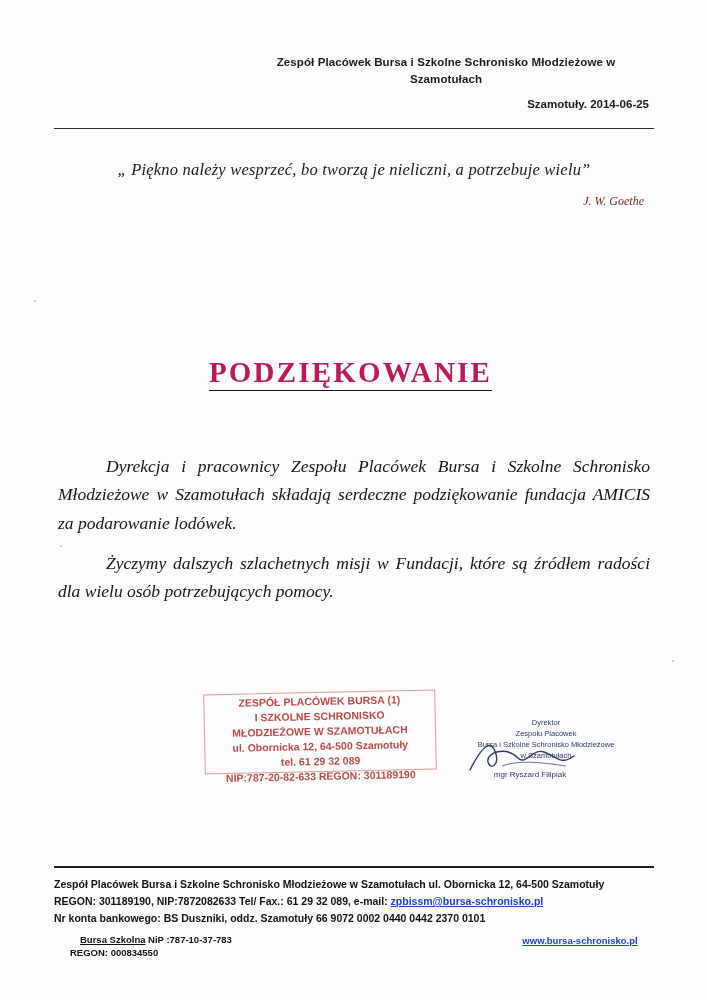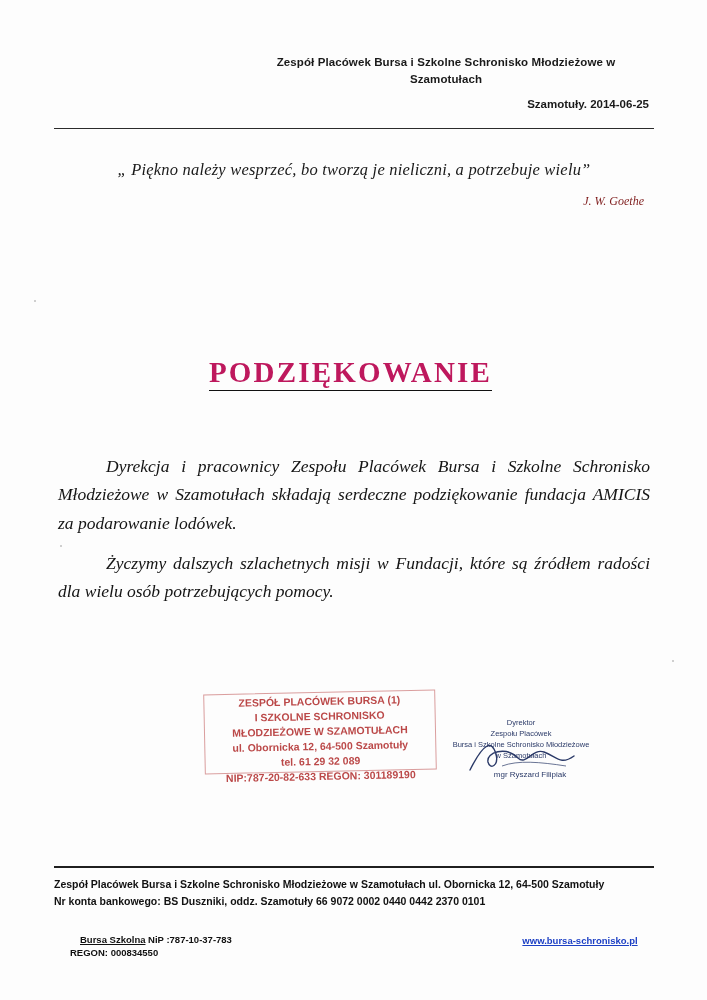--- a/index.html
+++ b/index.html
@@ -163,21 +163,21 @@
     position: absolute;
     left: 204px;
     top: 692px;
     width: 230px;
     height: 78px;
     border: 1px solid rgba(176,42,42,.45);
     transform: rotate(-1.2deg);
   }
   .sign-block {
     position: absolute;
-    left: 421px;
+    left: 446px;
     top: 718px;
     width: 200px;
     text-align: center;
     font-family: "Liberation Sans", sans-serif;
     font-size: 7.5px;
     color: #2b3a68;
     line-height: 1.45;
   }
   .sign-name {
     position: absolute;
@@ -300,20 +300,23 @@
       <path d="M40,30 C56,24 78,26 104,30" fill="none" stroke="#2b3a68" stroke-width="1" opacity=".7"></path>
     </svg>
   </div>
 
   <div class="sign-name">mgr Ryszard Filipiak</div>
 
   <div class="rule-bottom"></div>
 
   <div class="footer-main">
     <div>Zespół Placówek Bursa i Szkolne Schronisko Młodzieżowe w Szamotułach ul. Obornicka 12, 64-500 Szamotuły</div>
+    <div>
+      <span>REGON: 301189190,  NIP:7872082633   Tel/ Fax.: 61 29 32 089,  e-mail: </span><span class="link">zpbissm@bursa-schronisko.pl</span>
+    </div>
     <div>Nr konta bankowego: BS Duszniki, oddz. Szamotuły 66 9072 0002 0440 0442 2370 0101</div>
   </div>
 
   <div class="footer-cols">
     <div class="fc-left">
       <span class="u">Bursa Szkolna</span><span> NiP :787-10-37-783</span>
       <span class="fc-sub">REGON: 000834550</span>
     </div>
     <div class="fc-mid">
       <span class="link">www.bursa-schronisko.pl</span>

